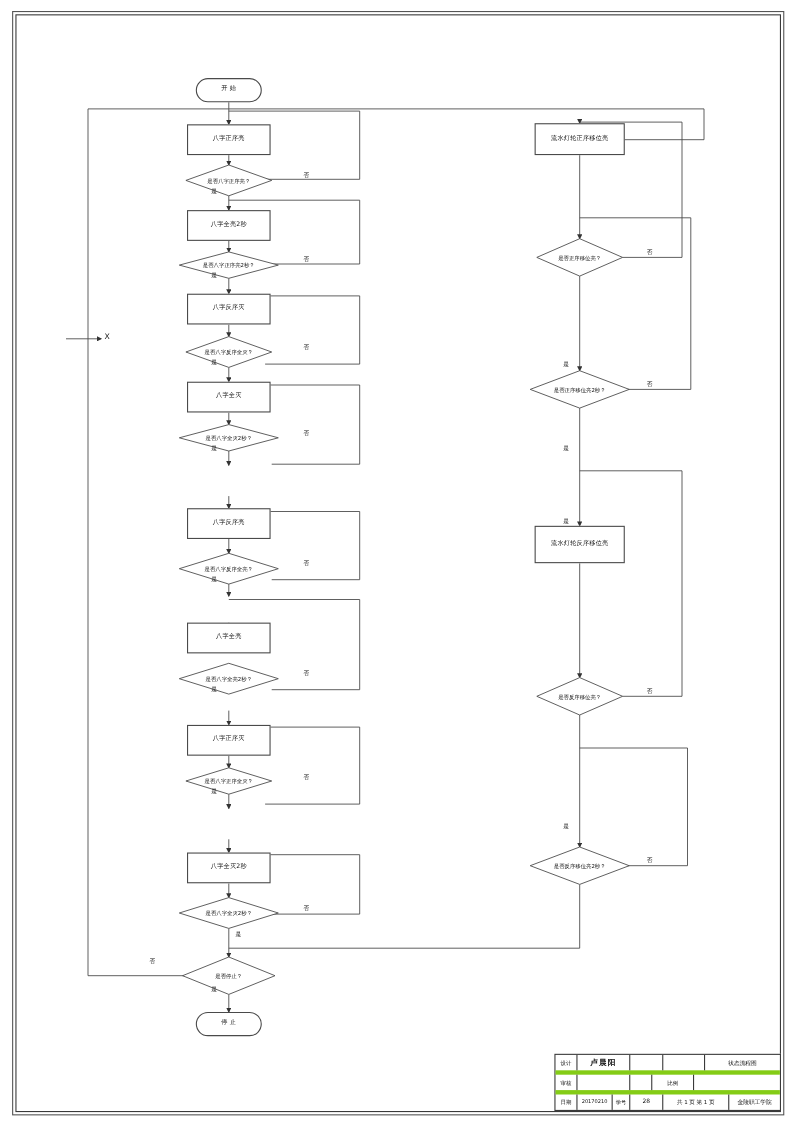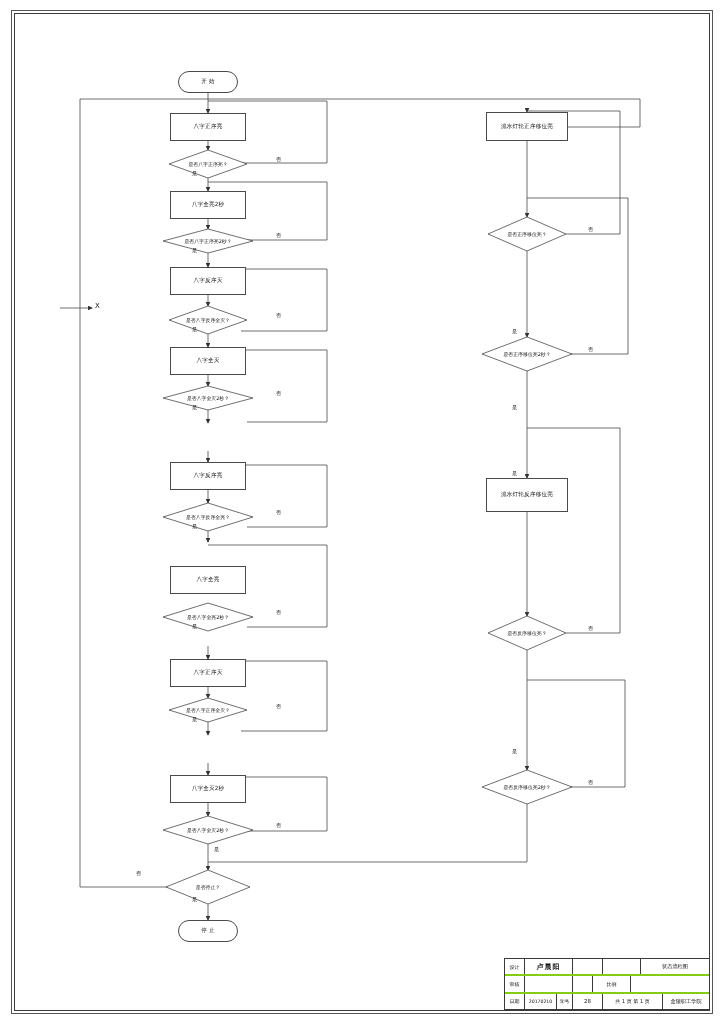--- a/index.html
+++ b/index.html
@@ -43,21 +43,21 @@
     position:absolute;font-size:5.2px;color:#111;white-space:nowrap;
   }
   .xlabel{position:absolute;font-size:7px;color:#111;}
 
   
   .titleblock{
     position:absolute;left:504px;top:958px;width:206px;height:52px;
     border:1px solid #3a3a3a;box-sizing:border-box;background:#fff;
     display:flex;flex-direction:column;
   }
-  .tb-row{display:flex;flex:1 1 0;border-bottom:2px solid #84cc16;}
+  .tb-row{display:flex;flex:1 1 0;border-bottom:4px solid #84cc16;}
   .tb-row:last-child{border-bottom:none;}
   .tb-cell{
     border-right:1px solid #3a3a3a;box-sizing:border-box;
     display:flex;align-items:center;justify-content:center;
     font-size:5px;white-space:nowrap;overflow:hidden;padding:0 1px;
   }
   .tb-cell:last-child{border-right:none;}
   .c-key{width:20px;}
   .c-name{width:48px;font-size:7px;font-weight:bold;letter-spacing:1px;}
   .c-mid{width:30px;}

